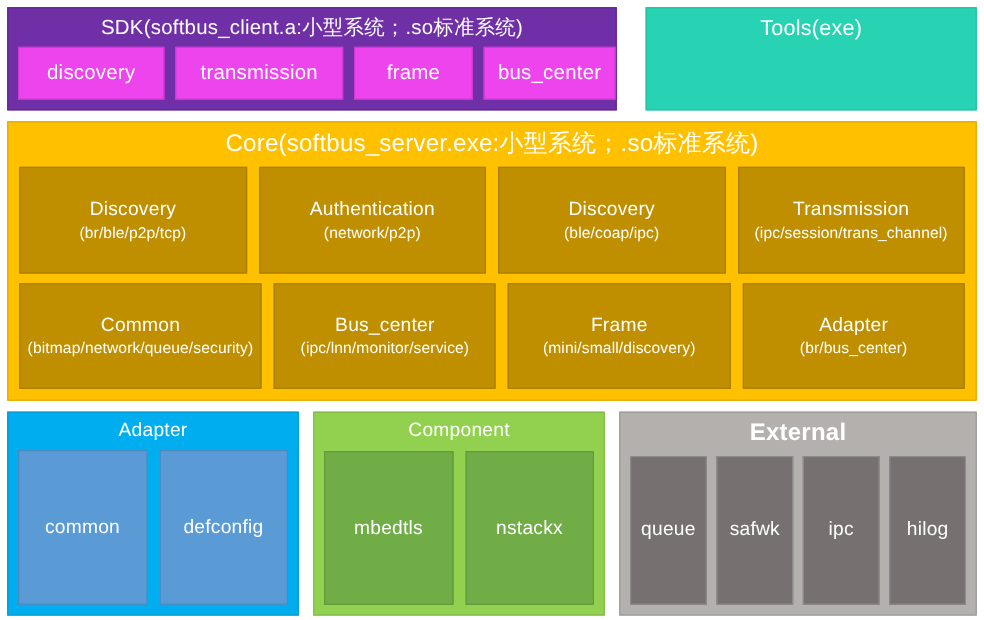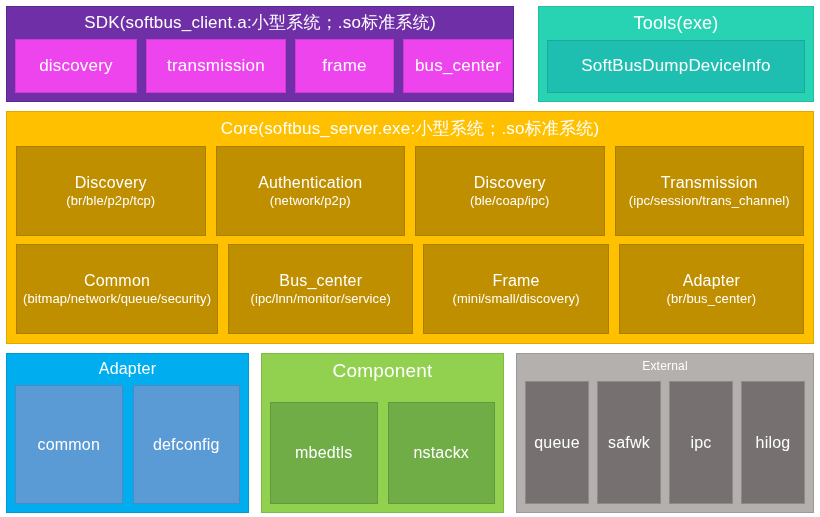--- a/index.html
+++ b/index.html
@@ -70,21 +70,21 @@
   .cell .cell-sub {
     font-size: 12.5px;
     letter-spacing: 0.1px;
     margin-top: 1px;
   }
 
   
   .band-top {
     display: flex;
     gap: 24px;
-    height: 96px;
+    height: 86px;
     flex: 0 0 auto;
   }
   .sdk-group {
     width: 508px;
     background: #6F2FA6;
     border-color: #5d2790;
   }
   .sdk-group .group-title {
     font-size: 17px;
     padding-bottom: 6px;
@@ -119,21 +119,21 @@
 
   
   .core-group {
     background: #FFC000;
     border-color: #e0a800;
     height: 233px;
     flex: 0 0 auto;
     padding: 7px 9px 9px 9px;
   }
   .core-group .group-title {
-    font-size: 17px;
+    font-size: 20px;
     padding-bottom: 7px;
   }
   .core-cell {
     background: #BF8F00;
     border-color: #a87e04;
   }
   .core-cell .cell-title { font-size: 16px; }
   .core-cell .cell-sub { font-size: 13px; }
 
   
@@ -155,33 +155,33 @@
     border-color: #4a89c2;
   }
   .adapter-cell .cell-title { font-size: 16px; }
 
   .component-group {
     width: 243px;
     background: #92D050;
     border-color: #7fba45;
     flex: 0 0 auto;
   }
-  .component-group .group-title { font-size: 19px; padding-bottom: 20px; }
+  .component-group .group-title { font-size: 16px; padding-bottom: 8px; }
   .component-cell {
     background: #70AD47;
     border-color: #5f9a3c;
   }
   .component-cell .cell-title { font-size: 16px; }
 
   .external-group {
     flex: 1 1 auto;
     background: #B3B0AD;
     border-color: #9c9997;
   }
-  .external-group .group-title { font-size: 12px; padding-bottom: 7px; }
+  .external-group .group-title { font-size: 20px; padding-bottom: 7px; font-weight: bold; }
   .external-cell {
     background: #767070;
     border-color: #8d8a89;
   }
   .external-cell .cell-title { font-size: 16px; }
   .external-group .row { gap: 8px; }
 </style>
 </head>
 <body>
 
@@ -202,25 +202,20 @@
           <span class="cell-title">frame</span>
         </div>
         <div class="cell sdk-cell w-bus_center">
           <span class="cell-title">bus_center</span>
         </div>
       </div>
     </div>
 
     <div class="group tools-group">
       <div class="group-title">Tools(exe)</div>
-      <div class="row">
-        <div class="cell tools-cell">
-          <span class="cell-title">SoftBusDumpDeviceInfo</span>
-        </div>
-      </div>
     </div>
 
   </div>
 
   <div class="group core-group">
     <div class="group-title">Core(softbus_server.exe:小型系统；.so标准系统)</div>
 
     <div class="row">
       <div class="cell core-cell">
         <span class="cell-title">Discovery</span>

